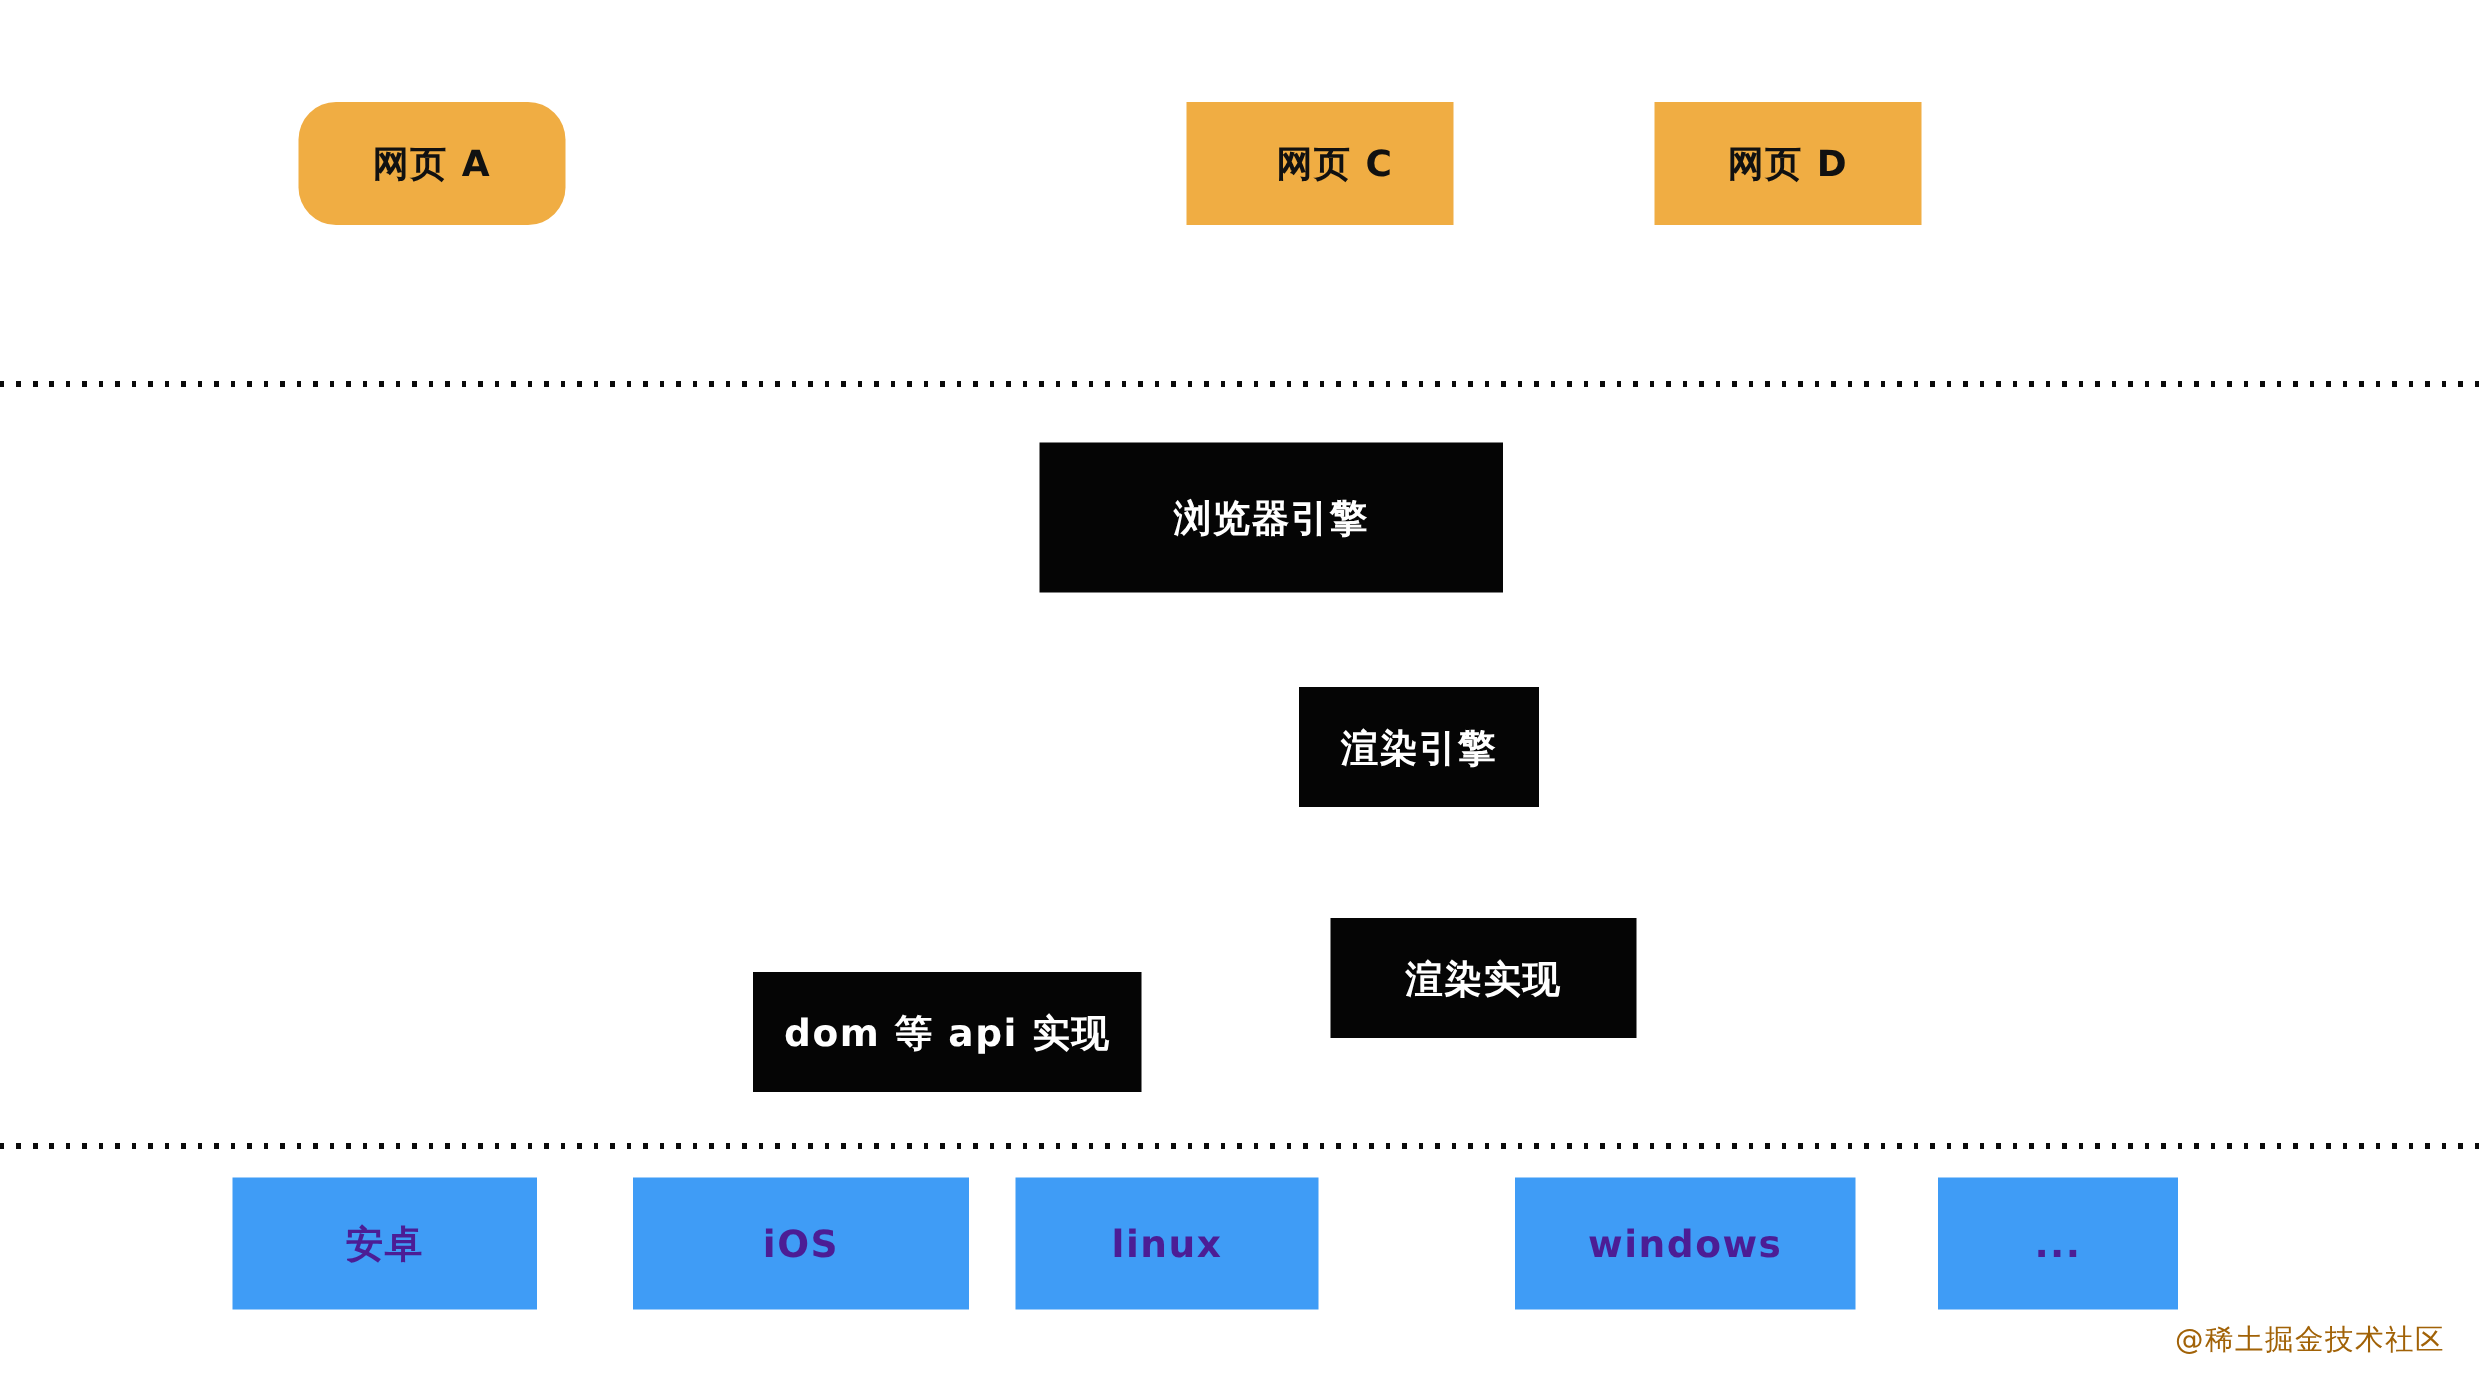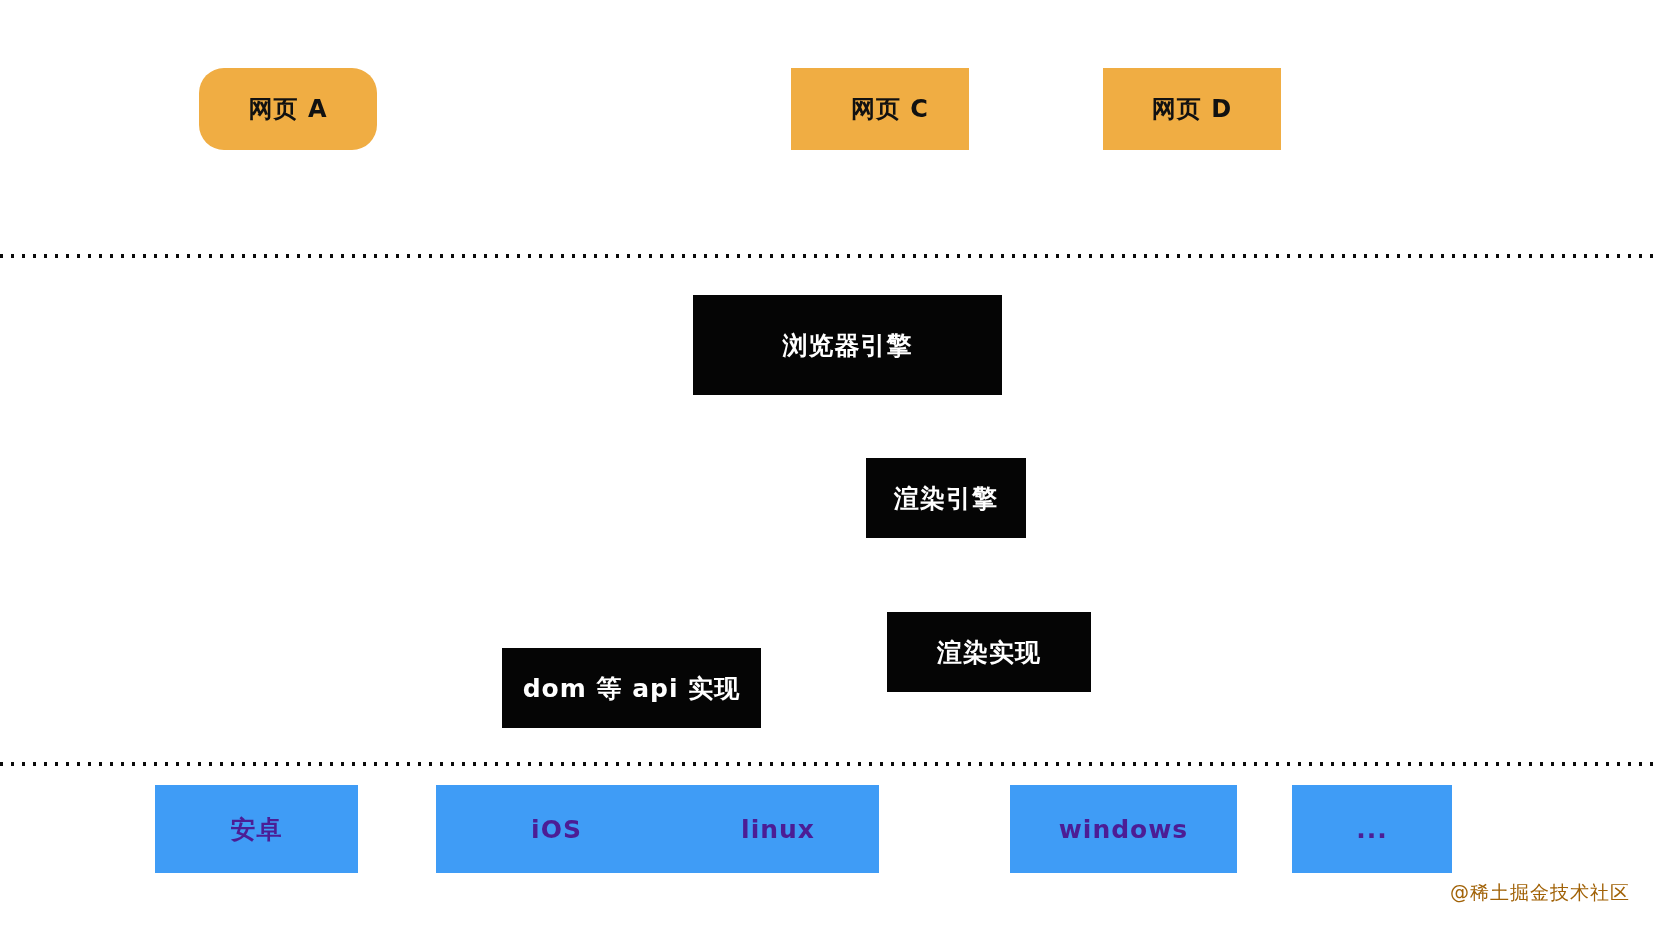--- a/index.html
+++ b/index.html
@@ -47,21 +47,21 @@
   #render-engine  { left: 866px; top: 458px; width: 160px; height: 80px; }
   #dom-api-impl   { left: 502px; top: 648px; width: 259px; height: 80px; }
   #render-impl    { left: 887px; top: 612px; width: 204px; height: 80px; }
 
   #webpage-a { left: 199px; border-radius: 25px; }
   #webpage-b { left: 502px; }
   #webpage-c { left: 791px; padding-left: 20px; }
   #webpage-d { left: 1103px; }
 
   #platform-android { left: 155px; }
-  #platform-ios     { left: 436px; width: 241px; }
+  #platform-ios     { left: 422px; width: 224px; }
   #platform-linux   { left: 677px; width: 202px; }
   #platform-windows { left: 1010px; width: 227px; }
   #platform-more    { left: 1292px; width: 160px; }
 
   #dotted-line-top    { top: 254px; }
   #dotted-line-bottom { top: 762px; }
 
   .watermark {
     position: absolute;
     right: 26px; top: 880px;

